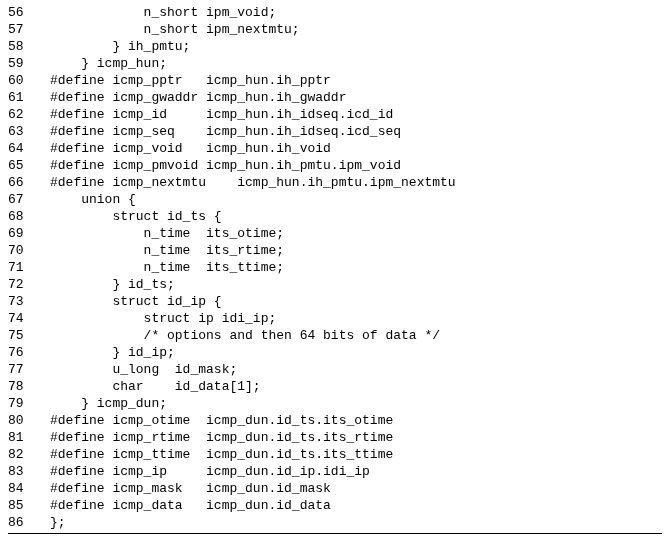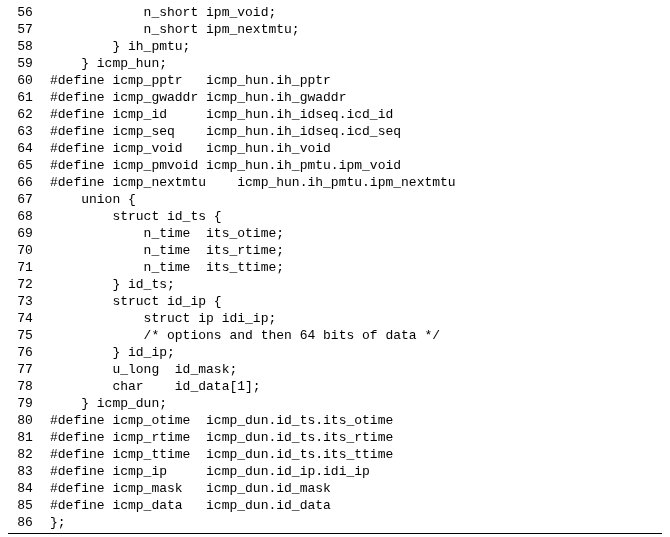--- a/index.html
+++ b/index.html
@@ -11,21 +11,21 @@
     line-height: 17px;
     color: #000;
     width: 670px;
     box-sizing: border-box;
   }
   .code-block { white-space: pre; }
   .line { display: flex; }
   .ln {
     display: inline-block;
     width: 34px;
-    text-align: center;
+    text-align: left;
     padding-right: 8px;
     flex: 0 0 auto;
     user-select: none;
   }
   .lc { display: inline-block; }
   .footer {
     border-top: 1px solid #000;
     padding-top: 2px;
     text-align: right;
     font-style: italic;

